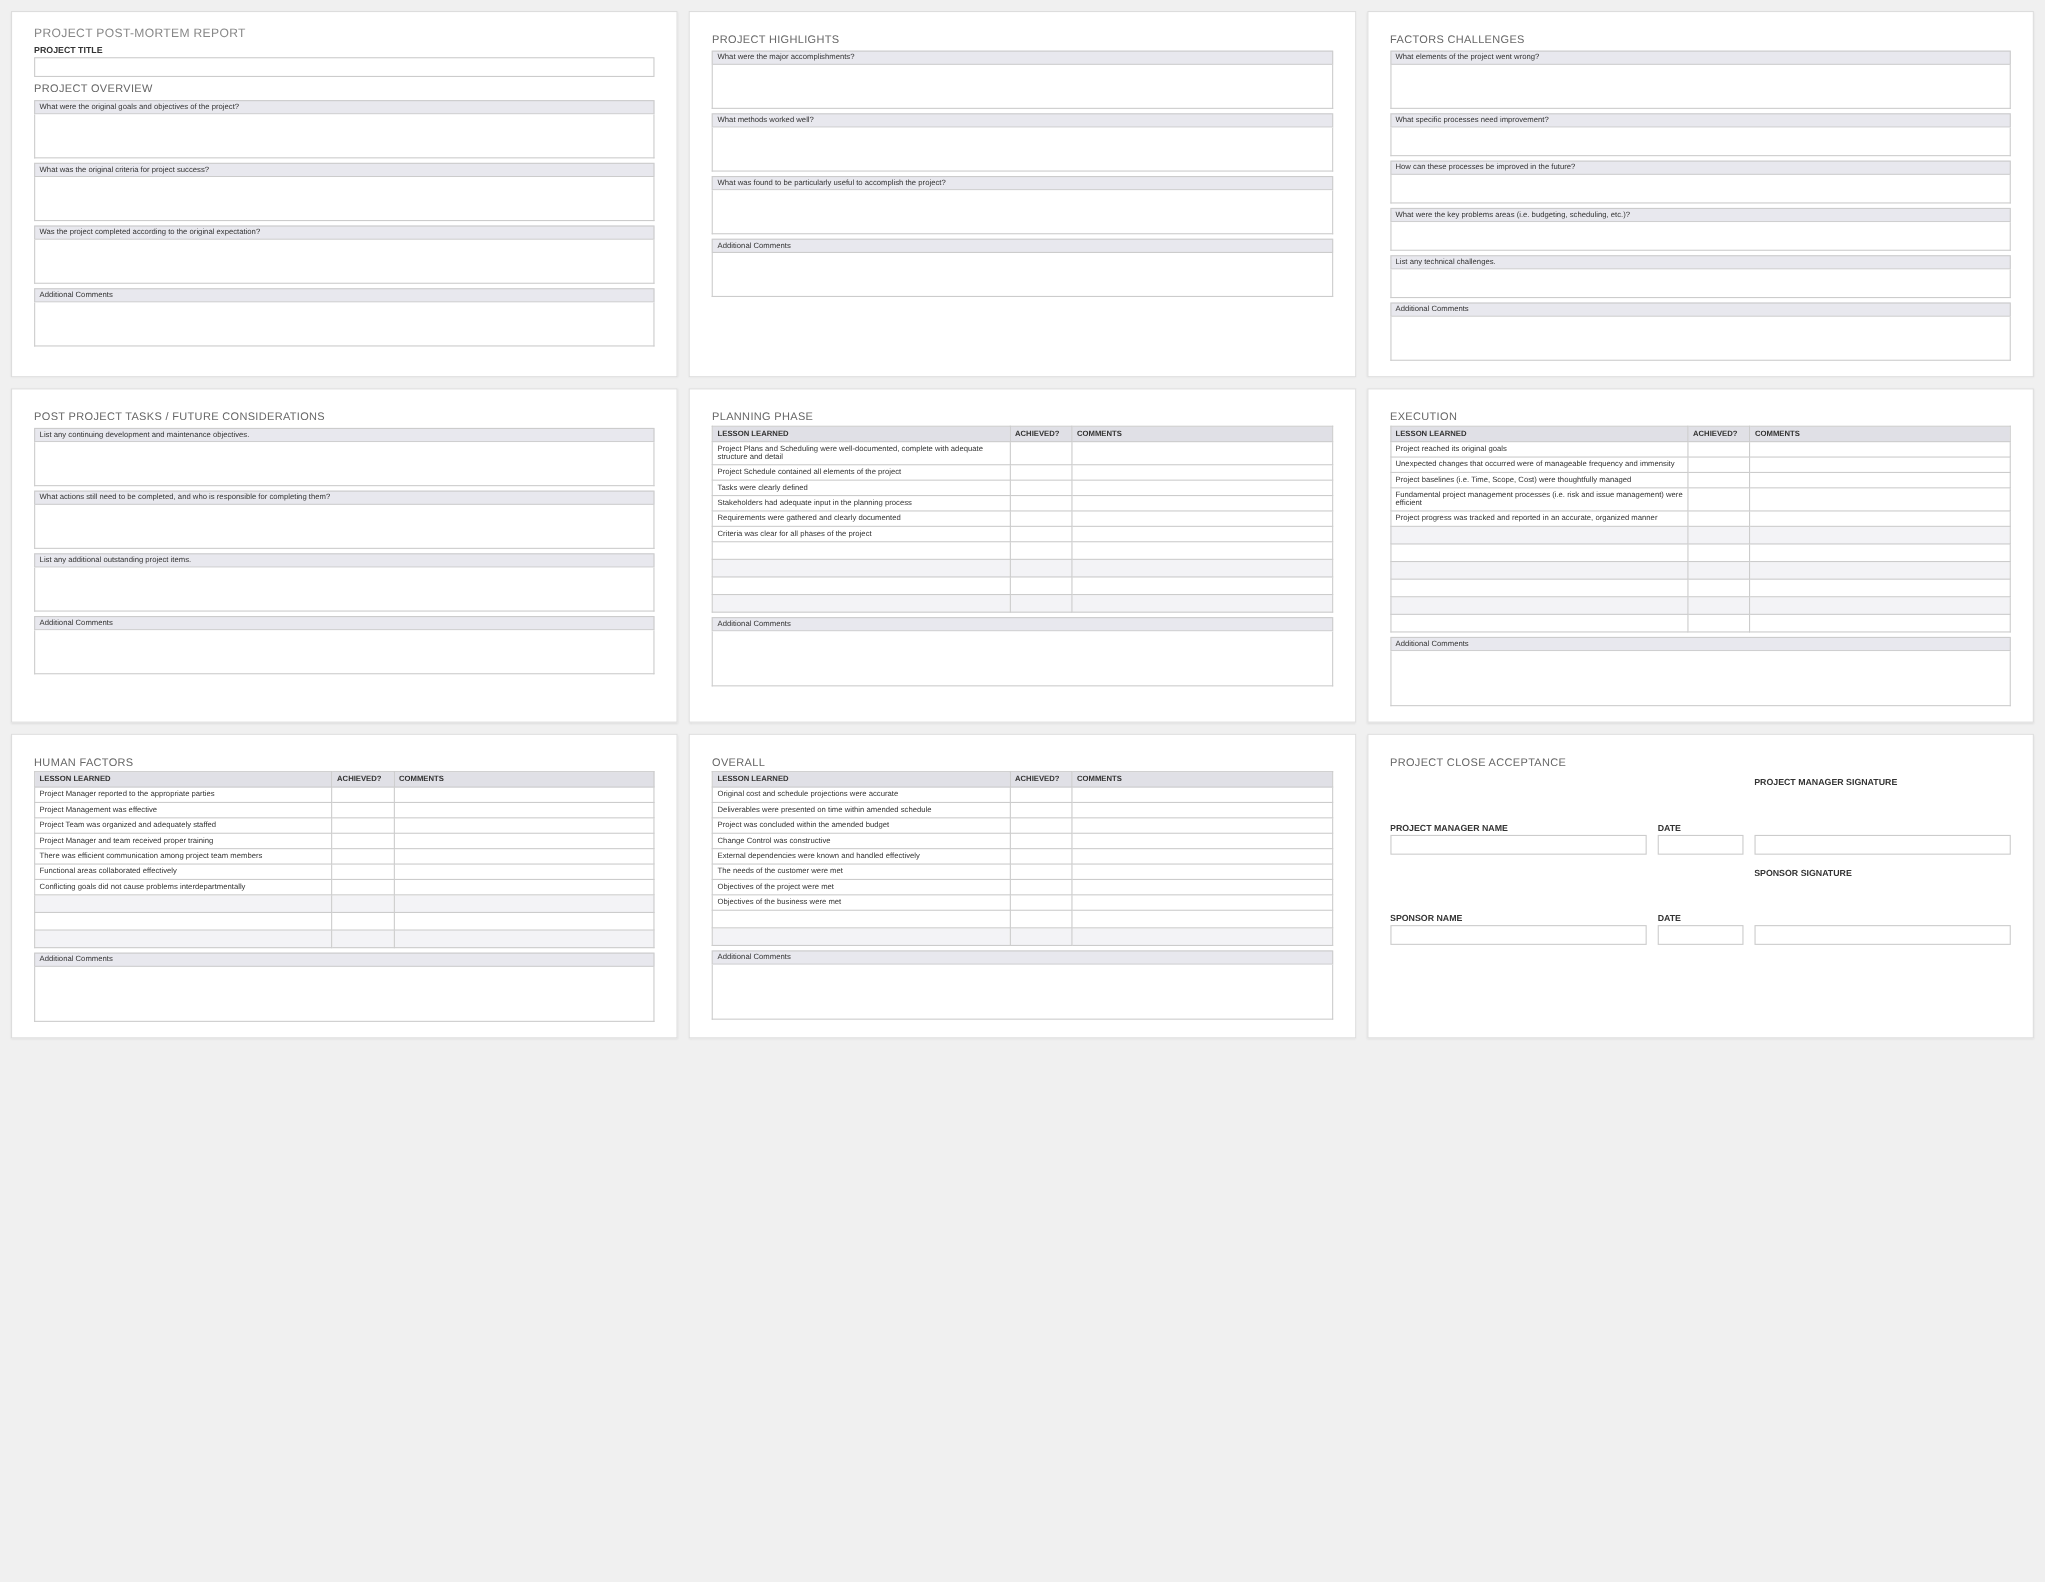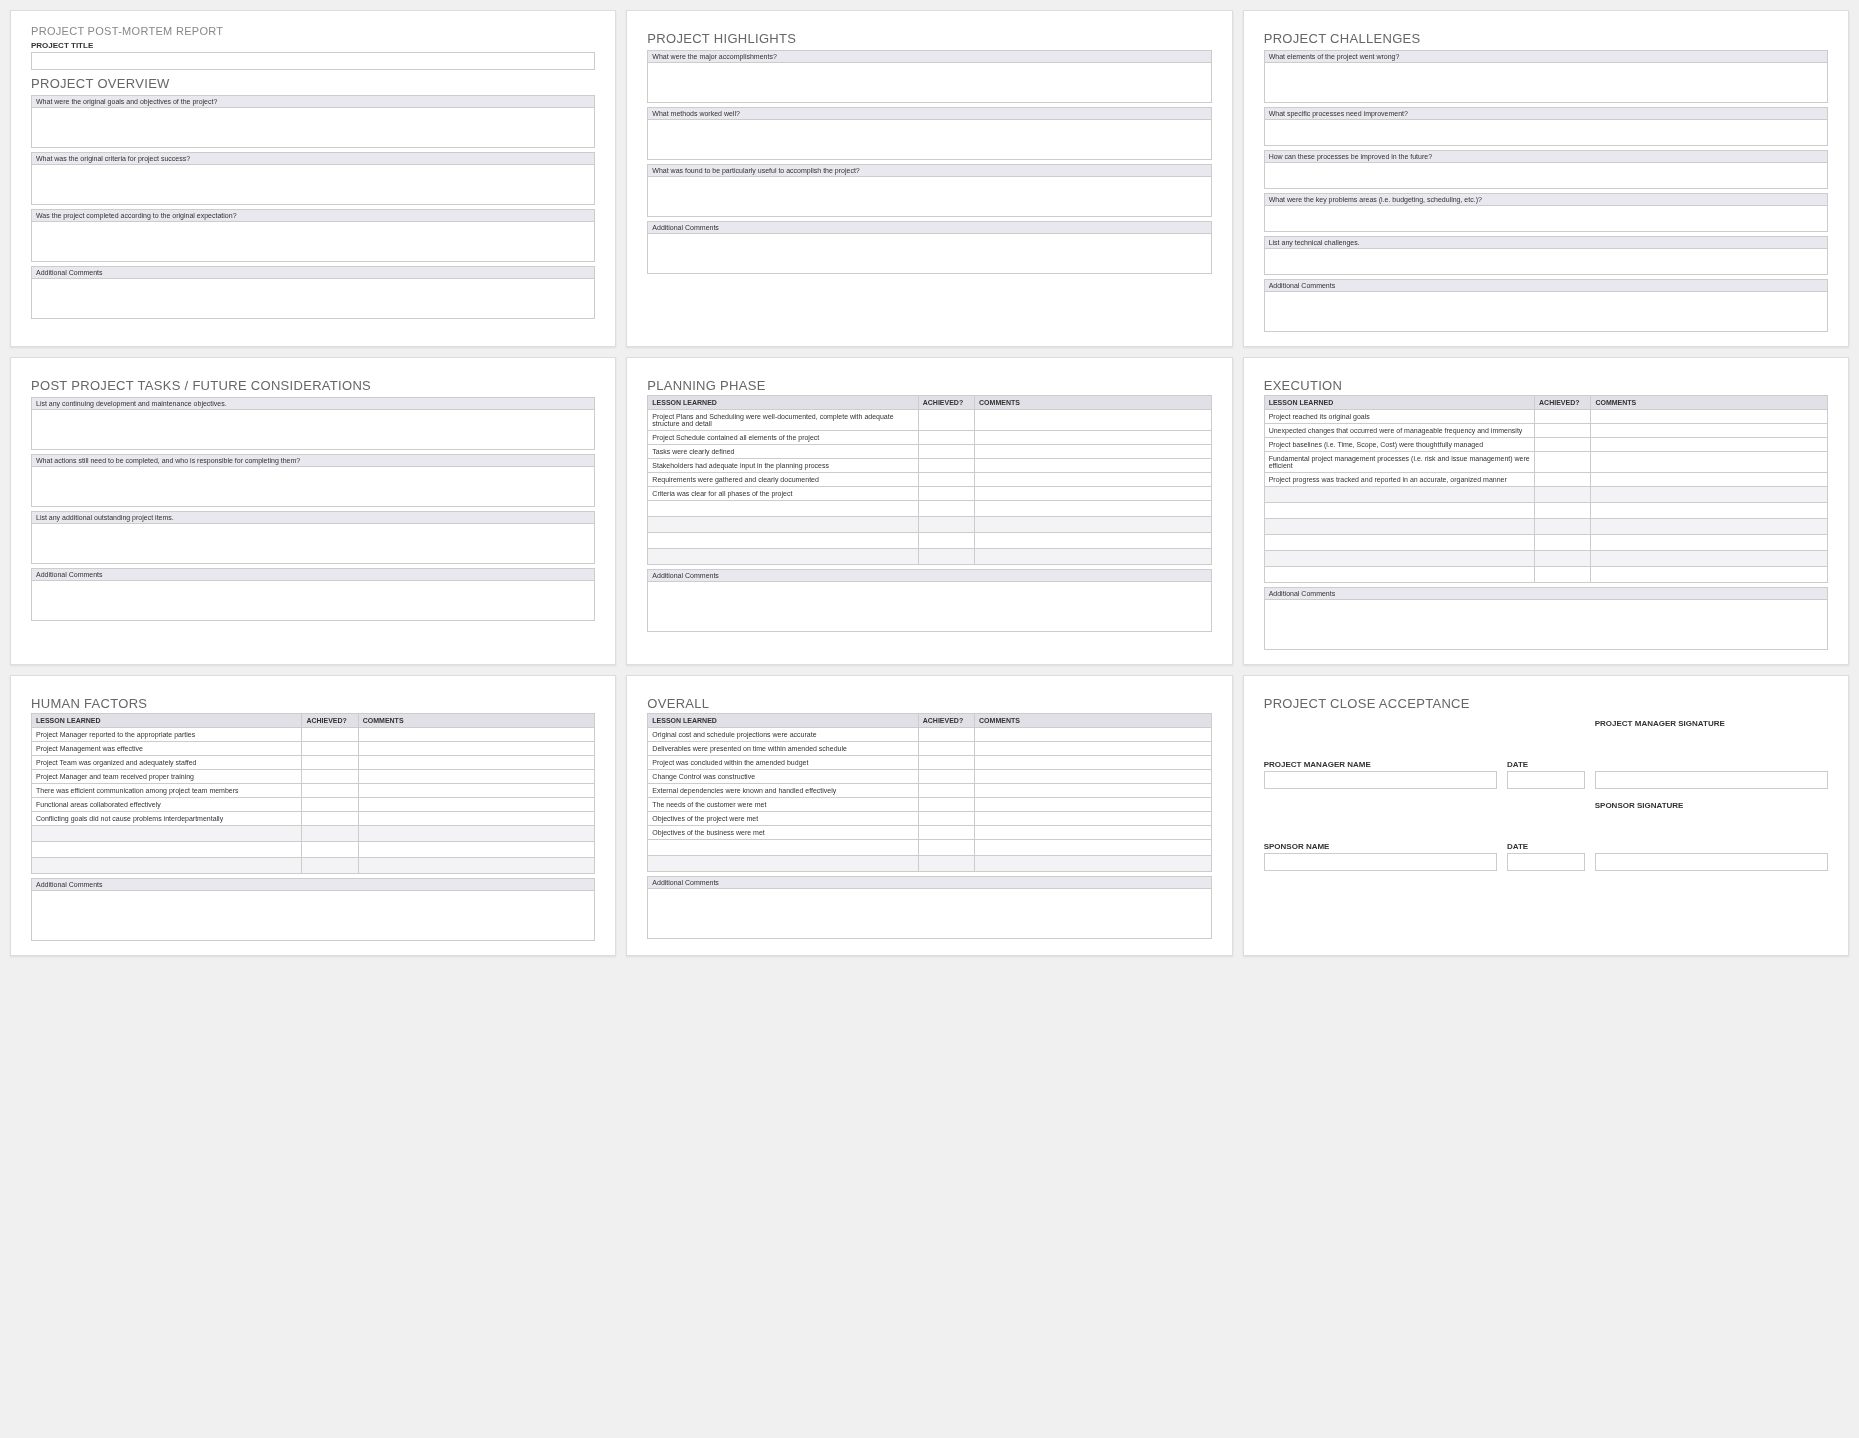--- a/index.html
+++ b/index.html
@@ -22,21 +22,21 @@
     padding: 14px 20px;
   }
   .report-title {
     font-weight: normal;
     font-size: 11px;
     color: #888;
     letter-spacing: 0.3px;
     margin-bottom: 4px;
   }
   .section-title {
-    font-size: 13px;
+    font-size: 10px;
     color: #666;
     letter-spacing: 0.3px;
     margin-top: 6px;
     margin-bottom: 1px;
   }
   .field-label {
     font-size: 8px;
     font-weight: bold;
     color: #333;
     margin-top: 2px;
@@ -148,21 +148,21 @@
       <div class="q-head">What was found to be particularly useful to accomplish the project?</div>
       <div class="q-body h40"></div>
     </div>
     <div class="q-block">
       <div class="q-head">Additional Comments</div>
       <div class="q-body h40"></div>
     </div>
   </div>
 
   <div class="card">
-    <div class="section-title">PROJECT CHALLENGES</div>
+    <div class="section-title">FACTORS CHALLENGES</div>
     <div class="q-block">
       <div class="q-head">What elements of the project went wrong?</div>
       <div class="q-body h40"></div>
     </div>
     <div class="q-block">
       <div class="q-head">What specific processes need improvement?</div>
       <div class="q-body h26"></div>
     </div>
     <div class="q-block">
       <div class="q-head">How can these processes be improved in the future?</div>

